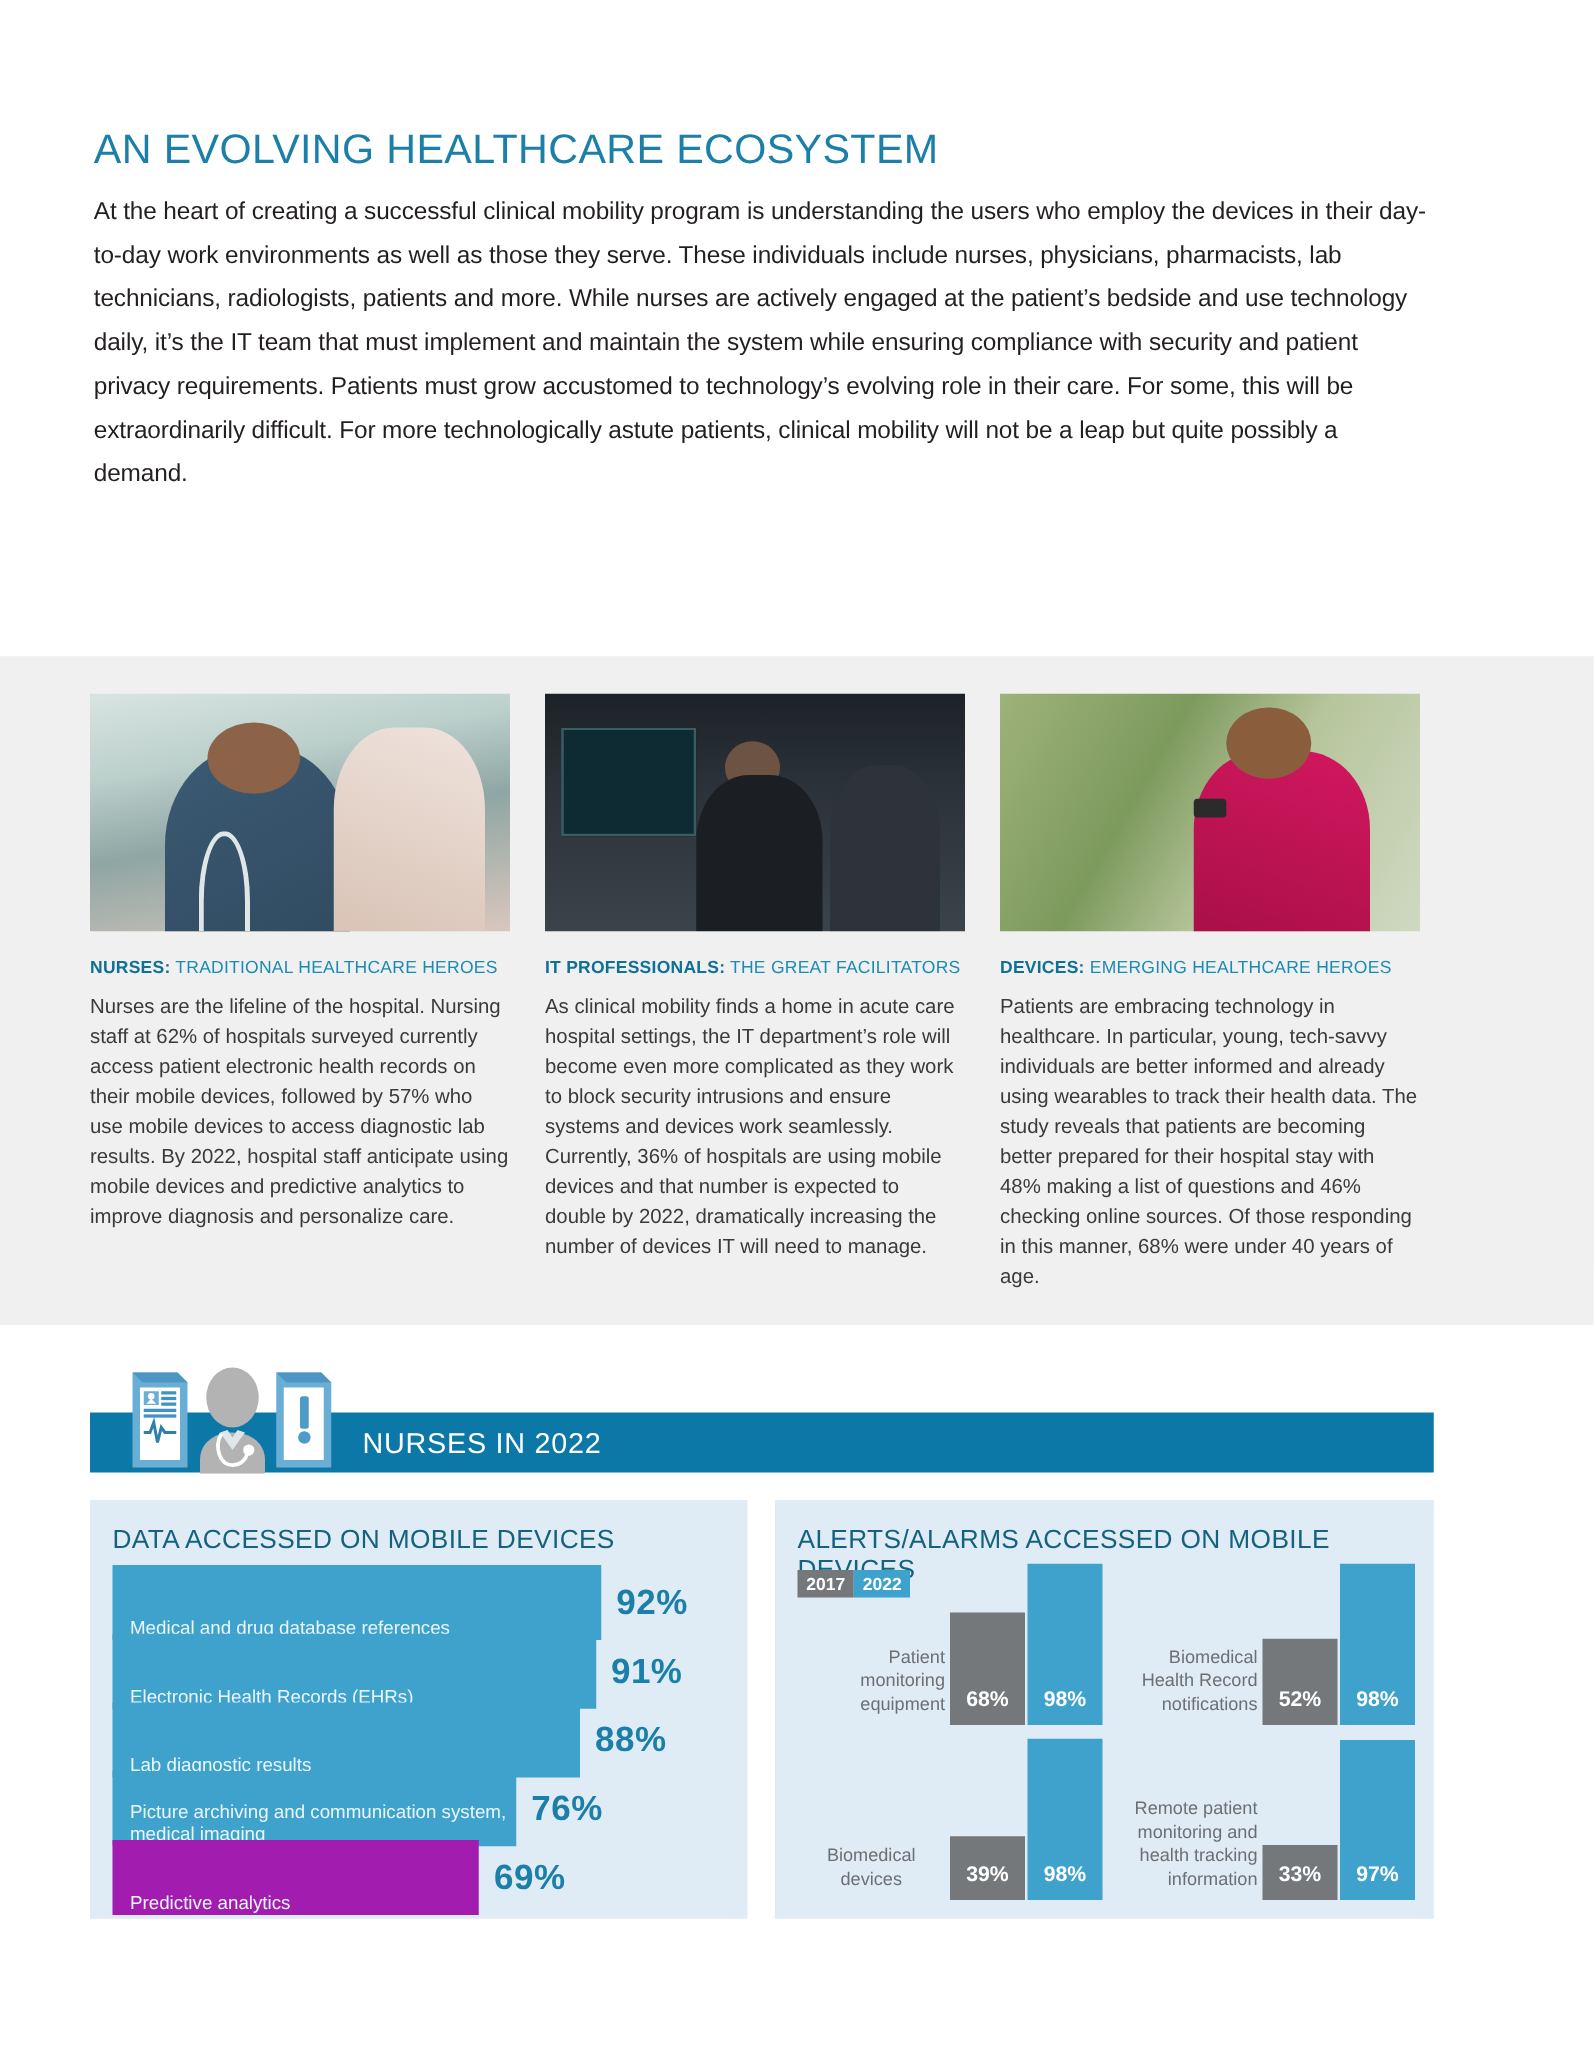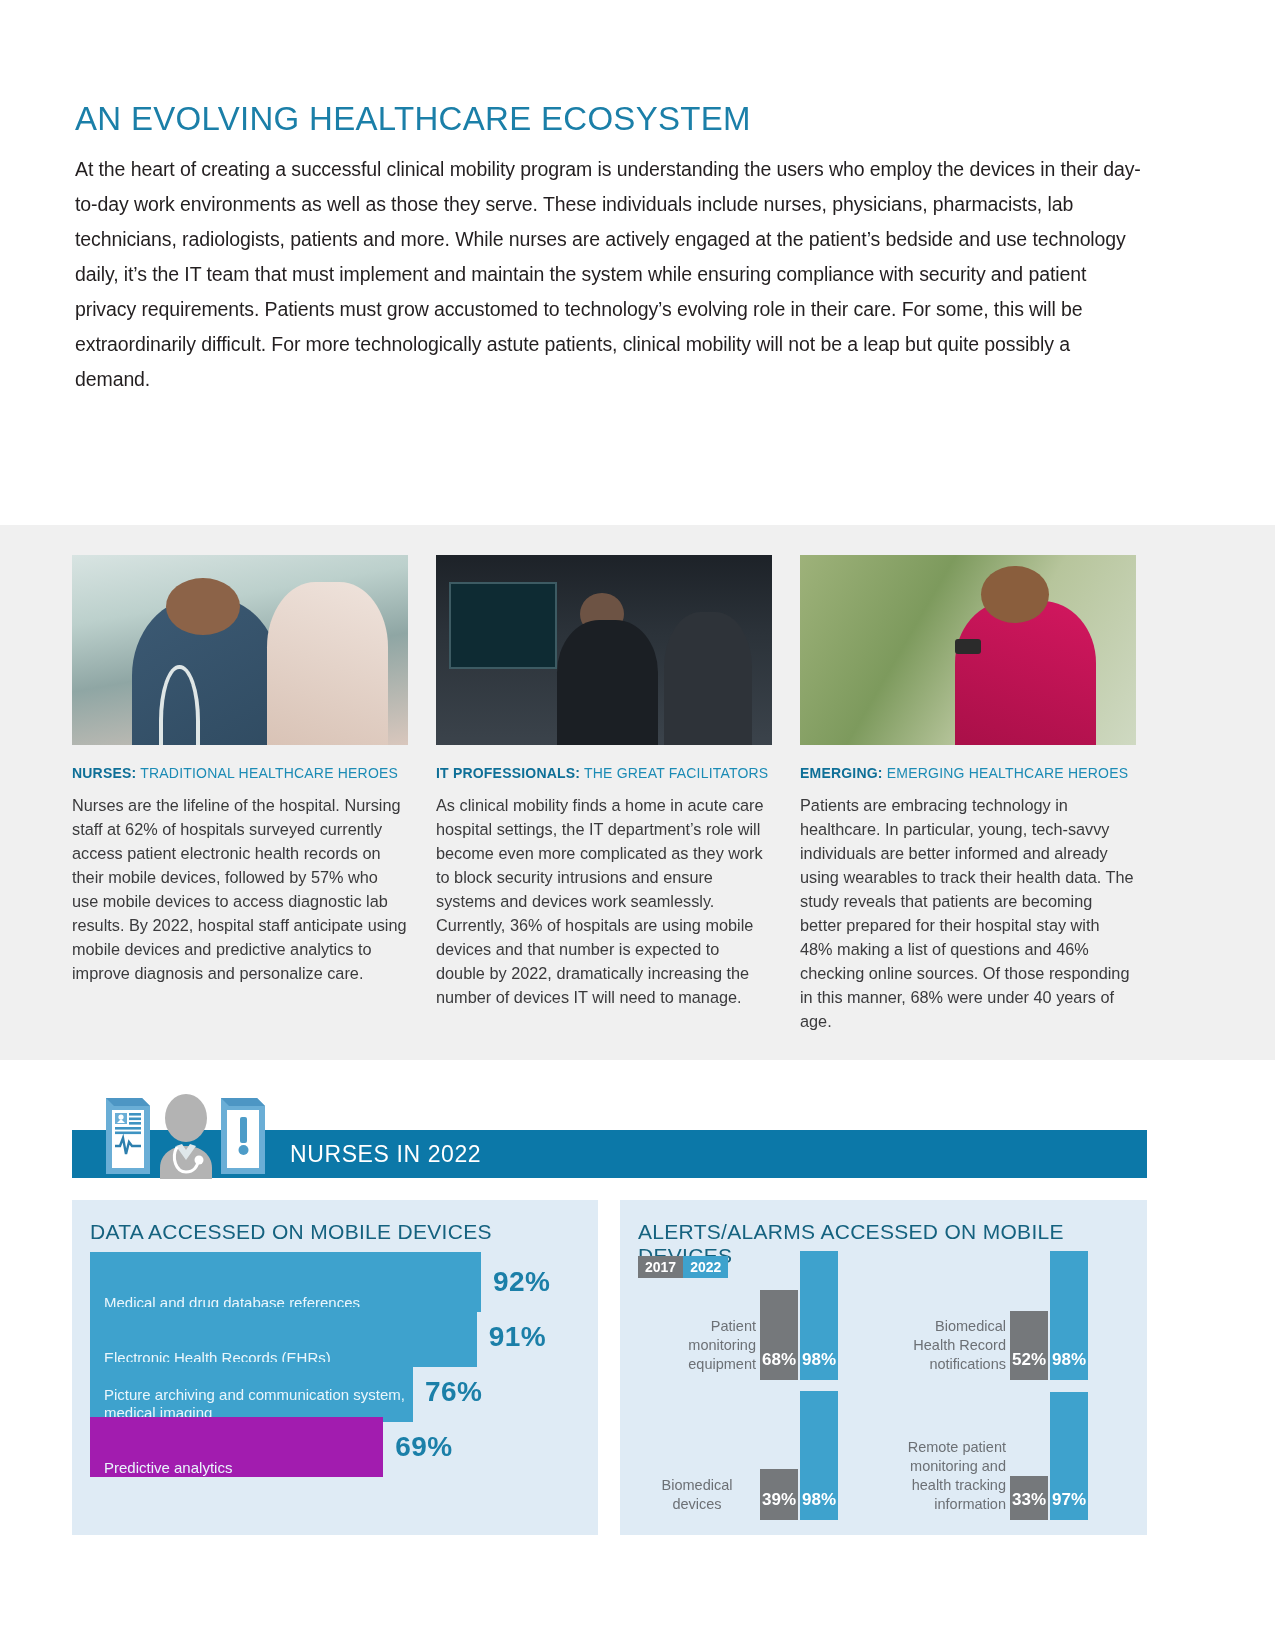--- a/index.html
+++ b/index.html
@@ -180,21 +180,21 @@
   .q-tl { left:0; top:0; }
   .q-tr { left:250px; top:0; }
   .q-bl { left:0; top:140px; }
   .q-br { left:250px; top:140px; }
 
   .q-label {
     position:absolute; right:126px; width:118px;
     text-align:right; color:#6c7075; font-size:14.5px; line-height:19px;
   }
   .q-bars { position:absolute; right:0; bottom:0; width:122px; height:140px; display:flex; align-items:flex-end; gap:2px; }
-  .q-bar { width:38px; position:relative; display:flex; align-items:flex-end; justify-content:flex-start; }
+  .q-bar { width:60px; position:relative; display:flex; align-items:flex-end; justify-content:flex-start; }
   .q-bar .fill { width:100%; position:relative; }
   .q-bar .pct {
     position:absolute; bottom:10px; left:0; right:0; text-align:center;
     color:#ffffff; font-weight:700; font-size:17px;
   }
   .bar-2017 .fill { background:#75787b; }
   .bar-2022 .fill { background:#3ea2cd; }
 
   
   .q-bl .q-label, .q-br .q-label { bottom: 4px; }
@@ -233,21 +233,21 @@
           <b>IT PROFESSIONALS:</b><span> THE GREAT FACILITATORS</span>
         </div>
         <p class="persona-body">As clinical mobility finds a home in acute care hospital settings, the IT department’s role will become even more complicated as they work to block security intrusions and ensure systems and devices work seamlessly. Currently, 36% of hospitals are using mobile devices and that number is expected to double by 2022, dramatically increasing the number of devices IT will need to manage.</p>
       </div>
 
       <div class="persona-col">
         <div class="persona-photo ph-patient">
             <i></i>
           </div>
         <div class="persona-heading">
-          <b>EMERGING:</b><span> EMERGING HEALTHCARE HEROES</span>
+          <b>DEVICES:</b><span> EMERGING HEALTHCARE HEROES</span>
         </div>
         <p class="persona-body">Patients are embracing technology in healthcare. In particular, young, tech-savvy individuals are better informed and already using wearables to track their health data. The study reveals that patients are becoming better prepared for their hospital stay with 48% making a list of questions and 46% checking online sources. Of those responding in this manner, 68% were under 40 years of age.</p>
       </div>
 
     </div>
   </div>
 
   <div class="info">
 
     <div class="banner-wrap">
@@ -295,20 +295,26 @@
               </div>
               <span class="hbar-value" style="color: rgb(27, 127, 168);">92%</span>
             </div>
             <div class="hbar-row">
               <div class="hbar" style="width: 386.75px; background: rgb(62, 162, 205);">
                 <span class="hbar-label">Electronic Health Records (EHRs)</span>
               </div>
               <span class="hbar-value" style="color: rgb(27, 127, 168);">91%</span>
             </div>
             <div class="hbar-row">
+              <div class="hbar" style="width: 374px; background: rgb(62, 162, 205);">
+                <span class="hbar-label">Lab diagnostic results</span>
+              </div>
+              <span class="hbar-value" style="color: rgb(27, 127, 168);">88%</span>
+            </div>
+            <div class="hbar-row">
               <div class="hbar" style="width: 323px; background: rgb(62, 162, 205);">
                 <span class="hbar-label">Picture archiving and communication system, medical imaging</span>
               </div>
               <span class="hbar-value" style="color: rgb(27, 127, 168);">76%</span>
             </div>
             <div class="hbar-row">
               <div class="hbar" style="width: 293.25px; background: #a21caf;">
                 <span class="hbar-label">Predictive analytics</span>
               </div>
               <span class="hbar-value" style="color: rgb(27, 127, 168);">69%</span>

